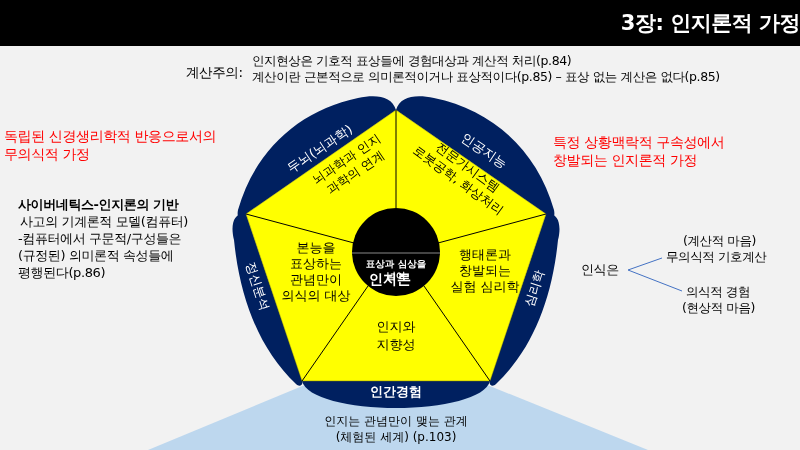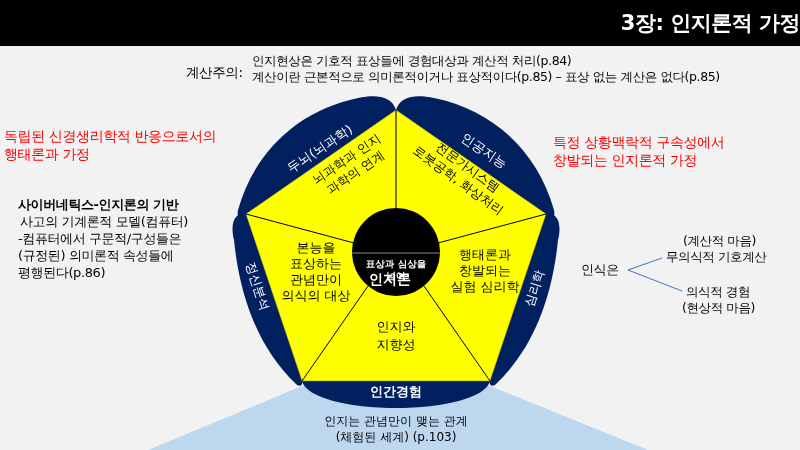--- a/index.html
+++ b/index.html
@@ -51,21 +51,21 @@
     <line x1="628" y1="270" x2="662" y2="258"></line>
     <line x1="628" y1="270" x2="682" y2="291"></line>
   </g>
 </svg>
 
 <div class="txt" style="left:186px; top:64px; font-size:13.5px;">계산주의:</div>
 <div class="txt" style="left:252px; top:53px;">인지현상은 기호적 표상들에 경험대상과 계산적 처리(p.84)</div>
 <div class="txt" style="left:252px; top:69px;">계산이란 근본적으로 의미론적이거나 표상적이다(p.85) – 표상 없는 계산은 없다(p.85)</div>
 
 <div class="txt red" style="left:4px; top:127px;">독립된 신경생리학적 반응으로서의</div>
-<div class="txt red" style="left:4px; top:145px;">행태론과 가정</div>
+<div class="txt red" style="left:4px; top:145px;">무의식적 가정</div>
 <div class="txt red" style="left:553px; top:133px;">특정 상황맥락적 구속성에서</div>
 <div class="txt red" style="left:553px; top:151px;">창발되는 인지론적 가정</div>
 
 <div class="txt" style="left:18px; top:196px; font-size:13px; line-height:17px;font-weight:bold;">사이버네틱스-인지론의 기반</div>
 <div class="txt" style="left:20px; top:213px; font-size:13px; line-height:17px;">사고의 기계론적 모델(컴퓨터)</div>
 <div class="txt" style="left:18px; top:230px; font-size:13px; line-height:17px;">-컴퓨터에서 구문적/구성들은</div>
 <div class="txt" style="left:18px; top:247px; font-size:13px; line-height:17px;">(규정된) 의미론적 속성들에</div>
 <div class="txt" style="left:18px; top:264px; font-size:13px; line-height:17px;">평행된다(p.86)</div>
 
 <div class="txt" style="left:581px; top:262px; font-size:13px;">인식은</div>

